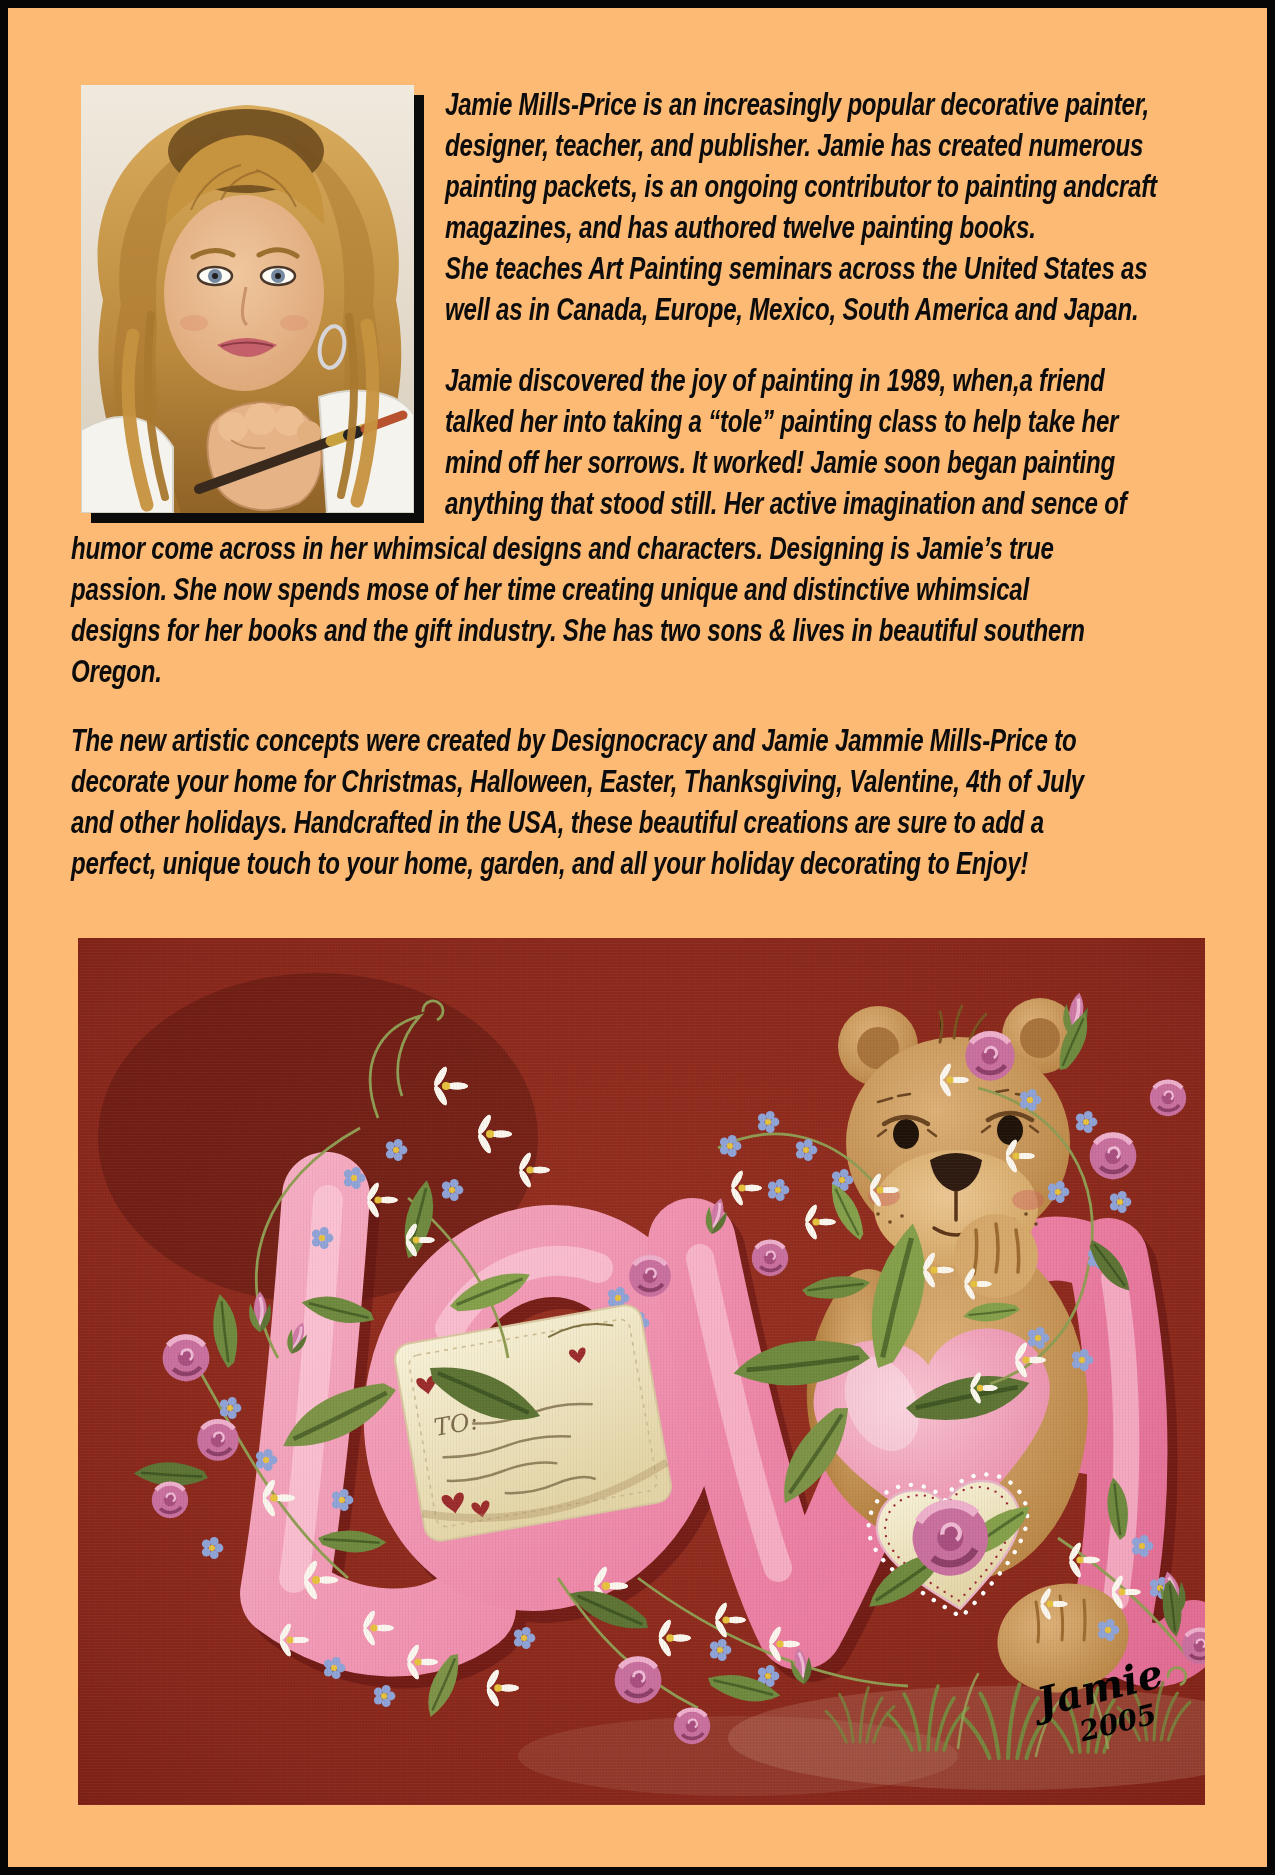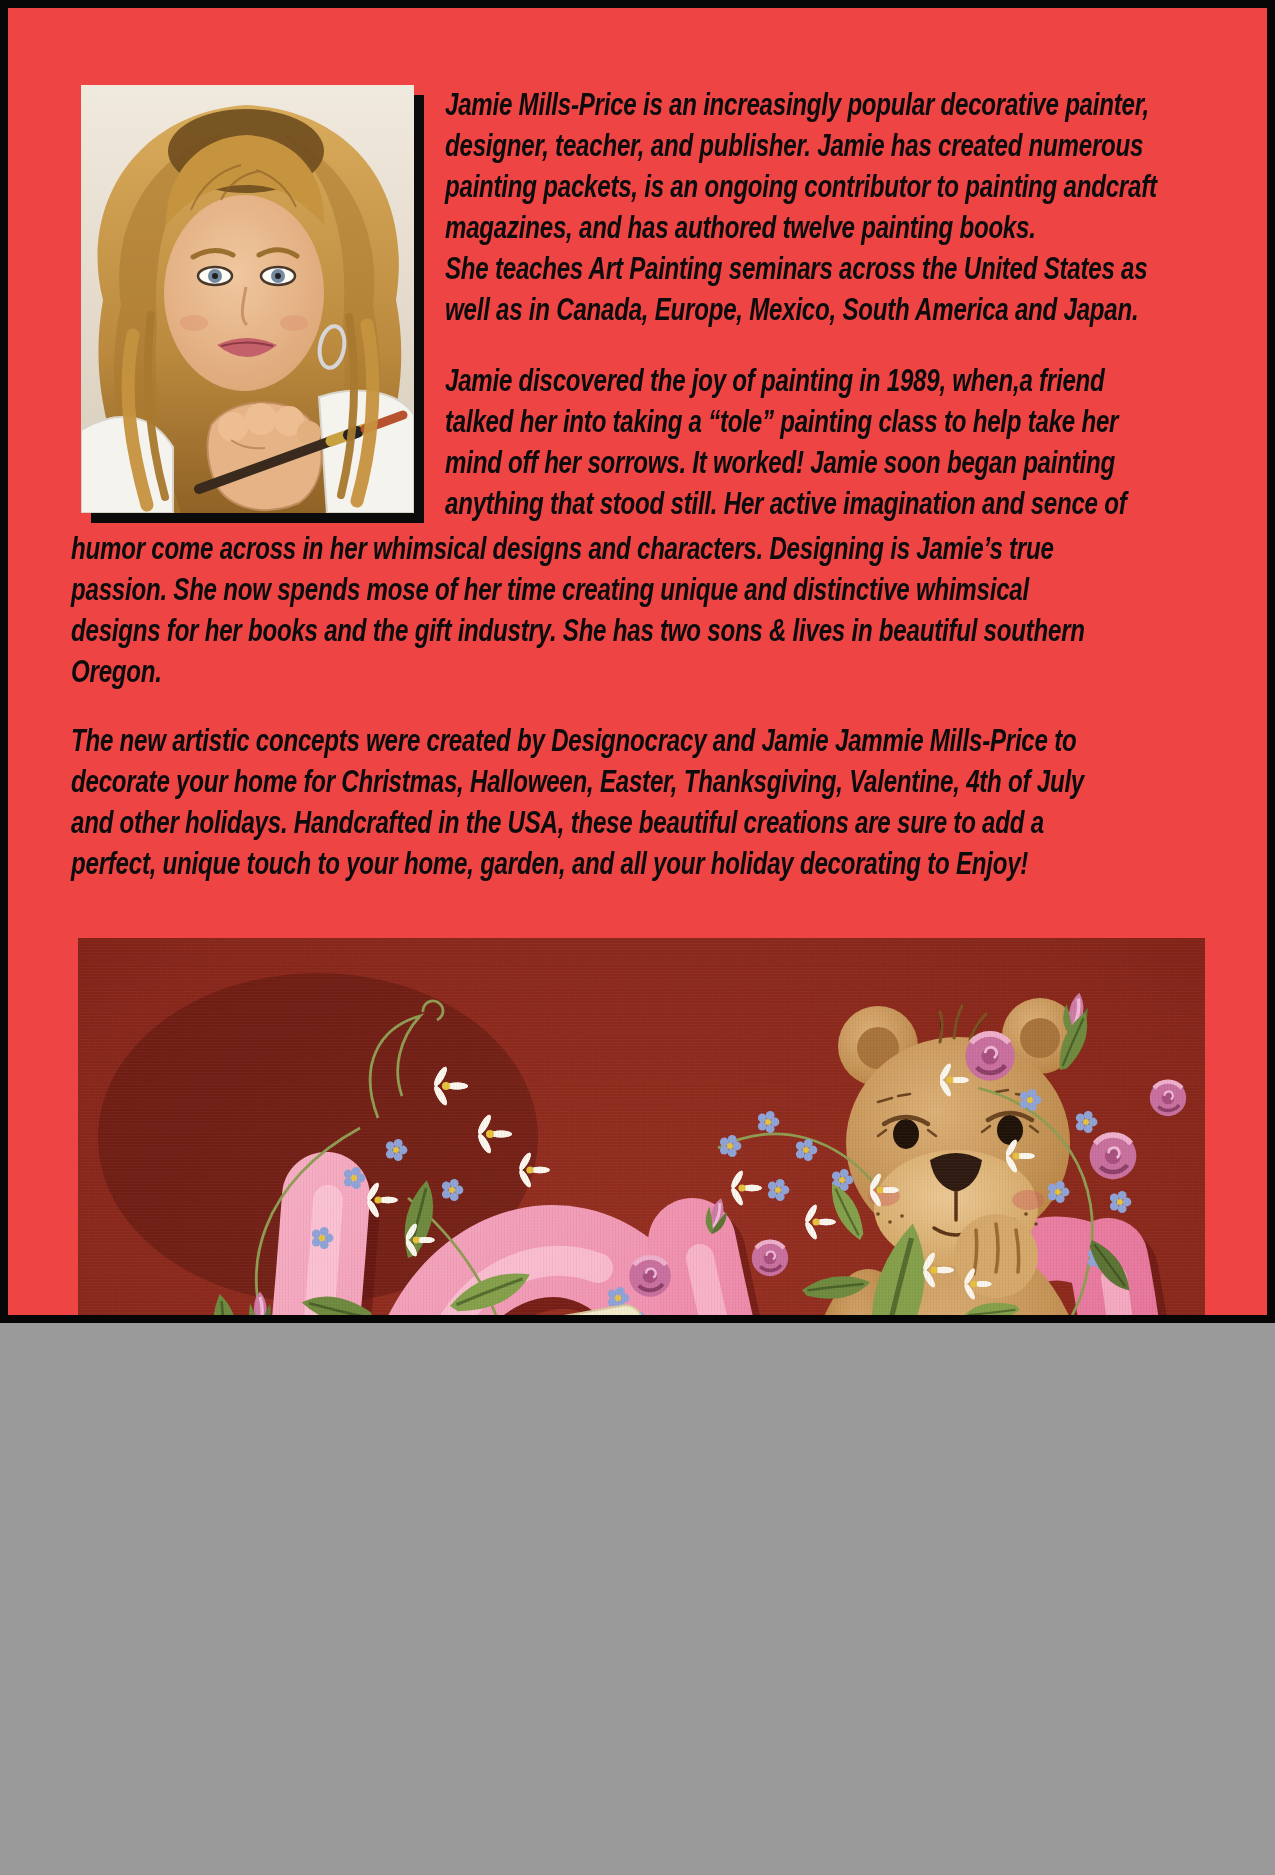--- a/index.html
+++ b/index.html
@@ -1,19 +1,19 @@
 <!DOCTYPE html>
 <html><head>
 <meta charset="utf-8">
 <style>
   html,body{margin:0;padding:0;background:#9a9a9a;}
   .page{
     position:relative;
-    width:1275px;height:1323px;
-    background:#ef4444;
+    width:1275px;height:1875px;
+    background:#fdba74;
     border:8px solid #060606;
     box-sizing:border-box;
     overflow:hidden;
     font-family:"Liberation Sans", sans-serif;
   }
   .photo{
     position:absolute;left:73px;top:77px;width:333px;height:428px;
     box-shadow:10px 10px 0 0 #0b0b0b;
     overflow:hidden;background:#e9e2d6;
   }

